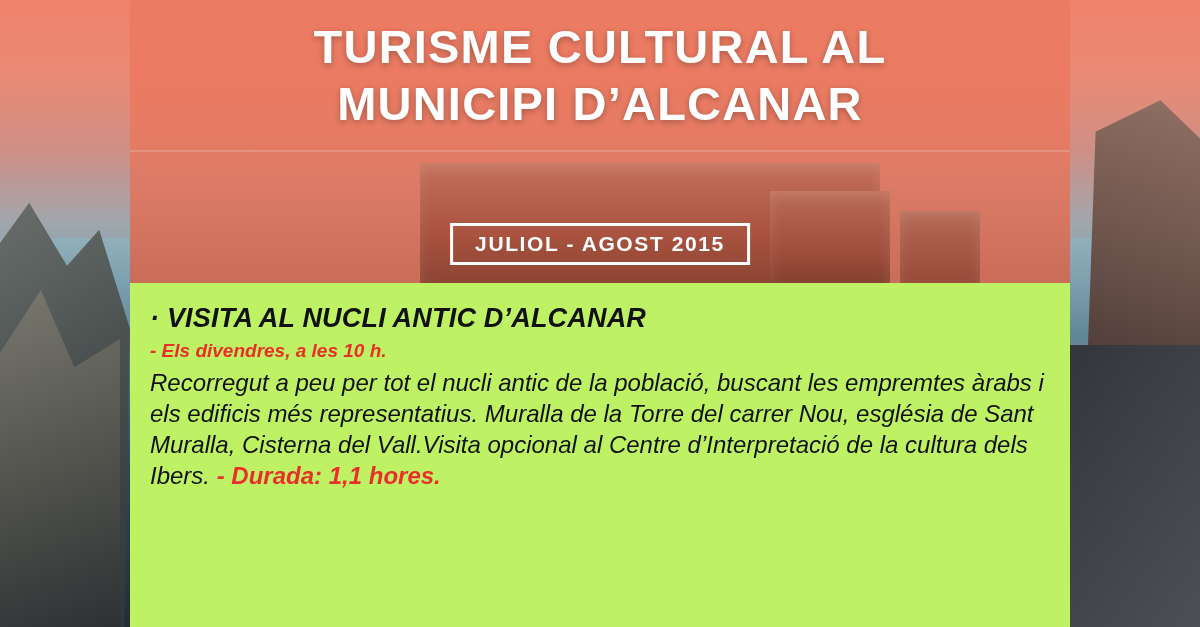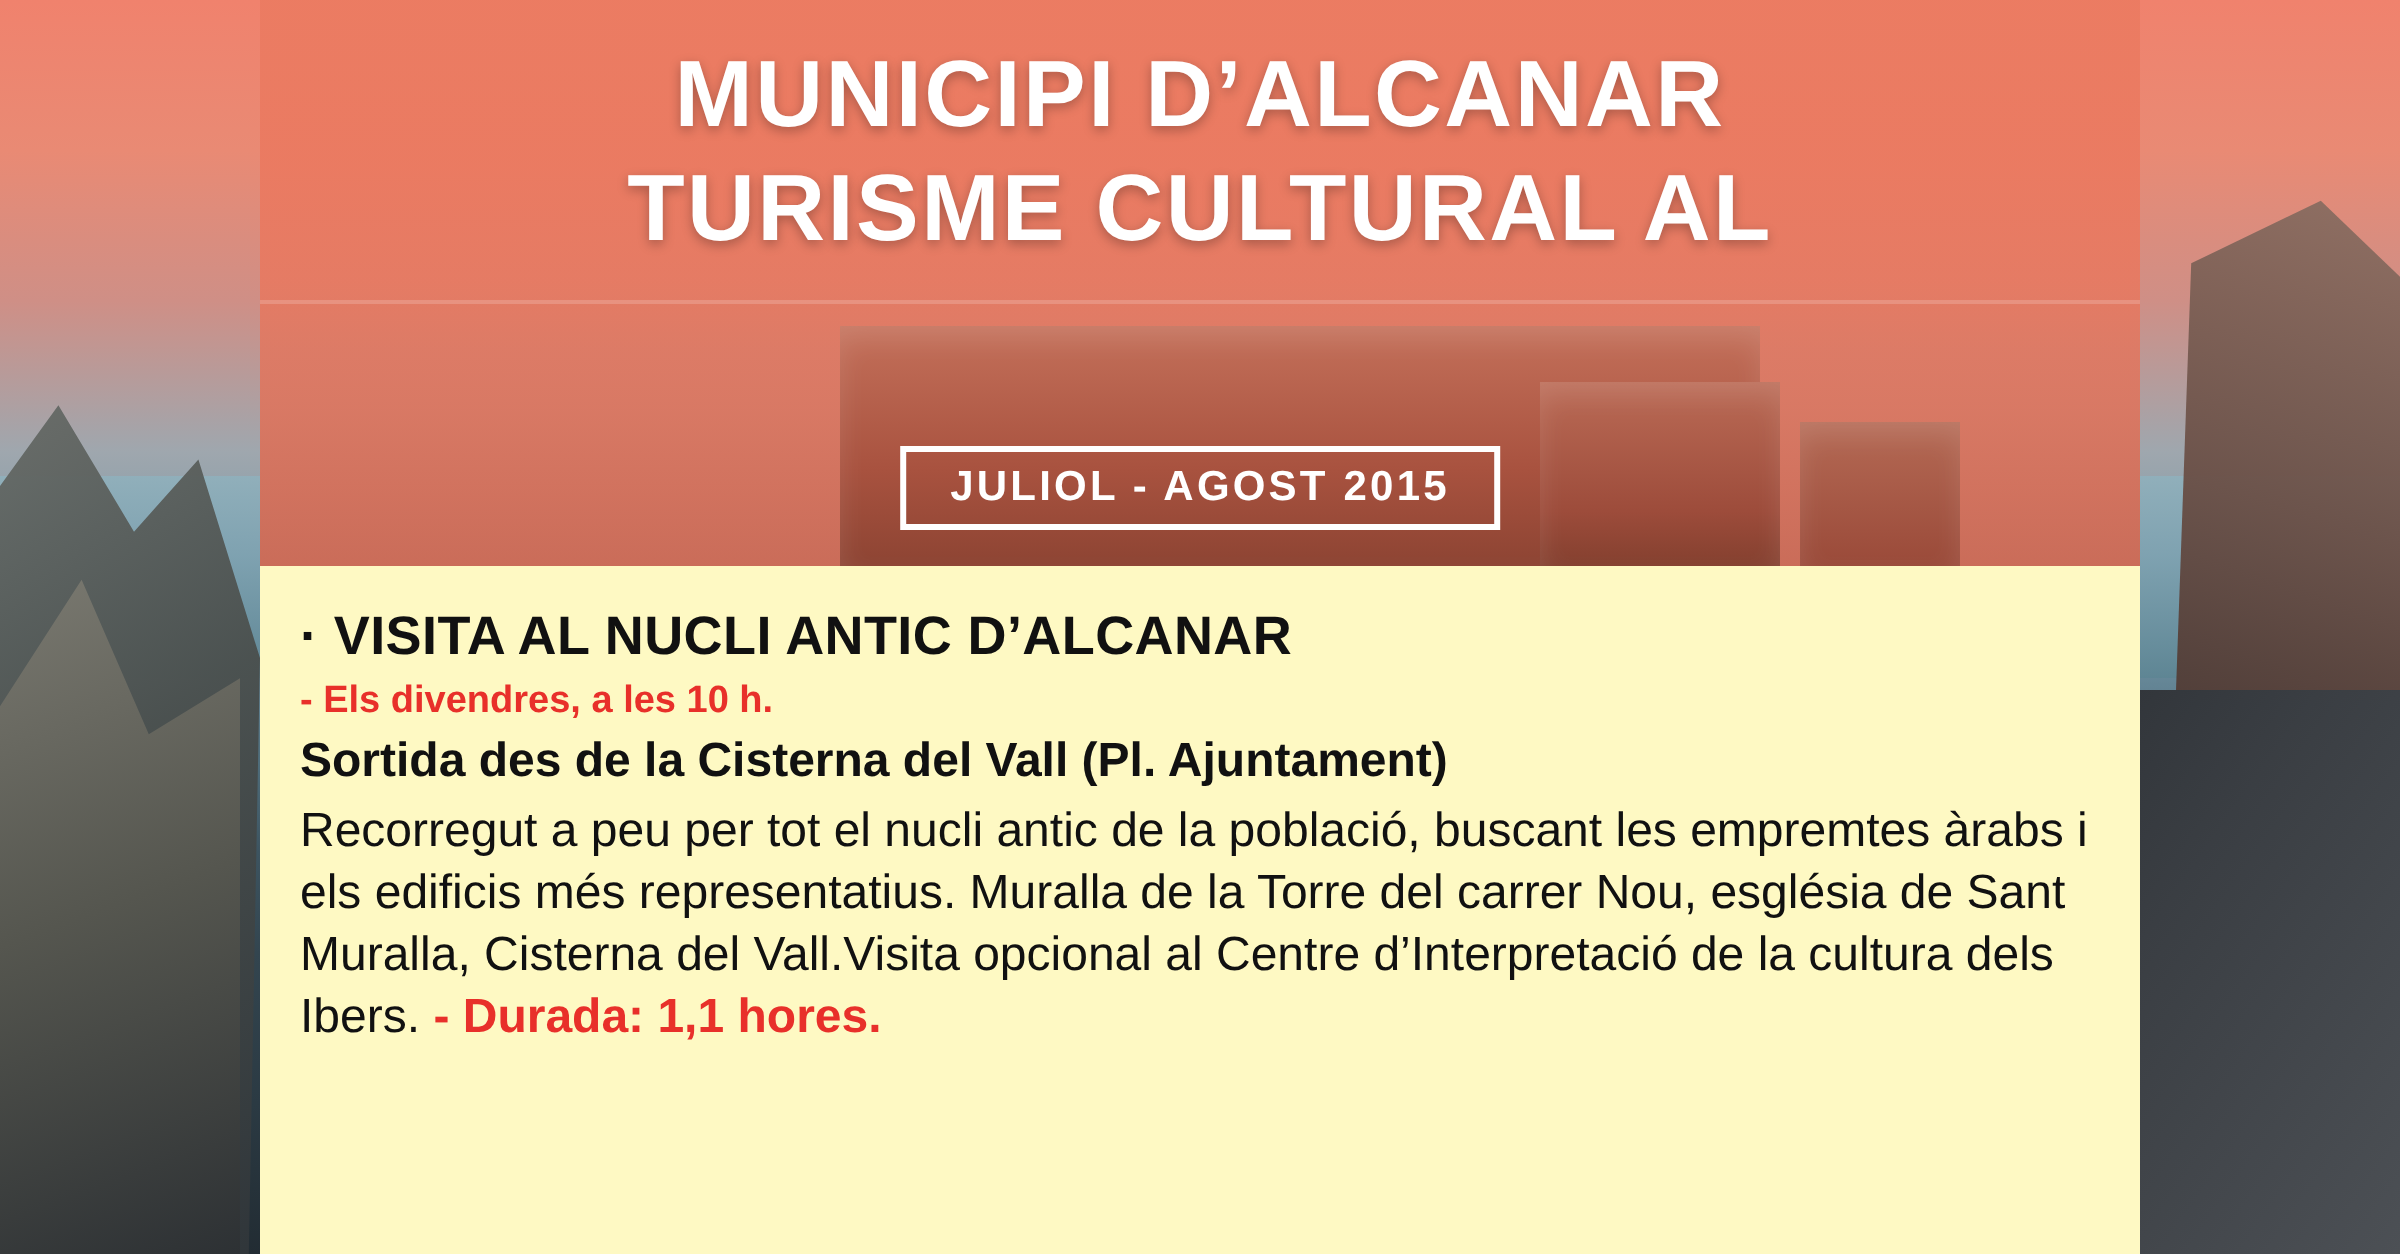--- a/index.html
+++ b/index.html
@@ -157,23 +157,24 @@
     line-height: 1;
   }
 
   
   .content {
     position: absolute;
     left: 130px;
     top: 283px;
     width: 940px;
     bottom: 0;
-    background: #fef9c3;
+    background: #bef264;
     padding: 20px 0 0 20px;
     box-sizing: border-box;
+    font-style: italic;
   }
 
   .line-h1 {
     font-size: 27px;
     font-weight: 800;
     color: #111111;
     letter-spacing: .2px;
     margin: 0 0 6px 0;
     line-height: 1.15;
   }
@@ -224,27 +225,26 @@
     <div class="bg-road"></div>
   </div>
 
   <div class="header-band">
     <div class="header-horizon"></div>
     <div class="header-ruin"></div>
     <div class="header-ruin two"></div>
     <div class="header-ruin three"></div>
 
     <div class="title">
+      <span class="line">TURISME CULTURAL AL</span>
       <span class="line">MUNICIPI D’ALCANAR</span>
-      <span class="line">TURISME CULTURAL AL</span>
     </div>
 
     <div class="date-box">JULIOL - AGOST 2015</div>
   </div>
 
   <div class="content">
     <div class="line-h1">· VISITA AL NUCLI ANTIC D’ALCANAR</div>
     <div class="line-red">- Els divendres, a les 10 h.</div>
-    <div class="line-bold">Sortida des de la Cisterna del Vall (Pl. Ajuntament)</div>
     <p class="body-text"><span>Recorregut a peu per tot el nucli antic de la població, buscant les empremtes àrabs i els edificis més representatius. Muralla de la Torre del carrer Nou, església de Sant Muralla, Cisterna del Vall.Visita opcional al Centre d’Interpretació de la cultura dels Ibers. </span><span class="red-bold">- Durada: 1,1 hores.</span></p>
   </div>
 
 </div>
 
 </body></html>

